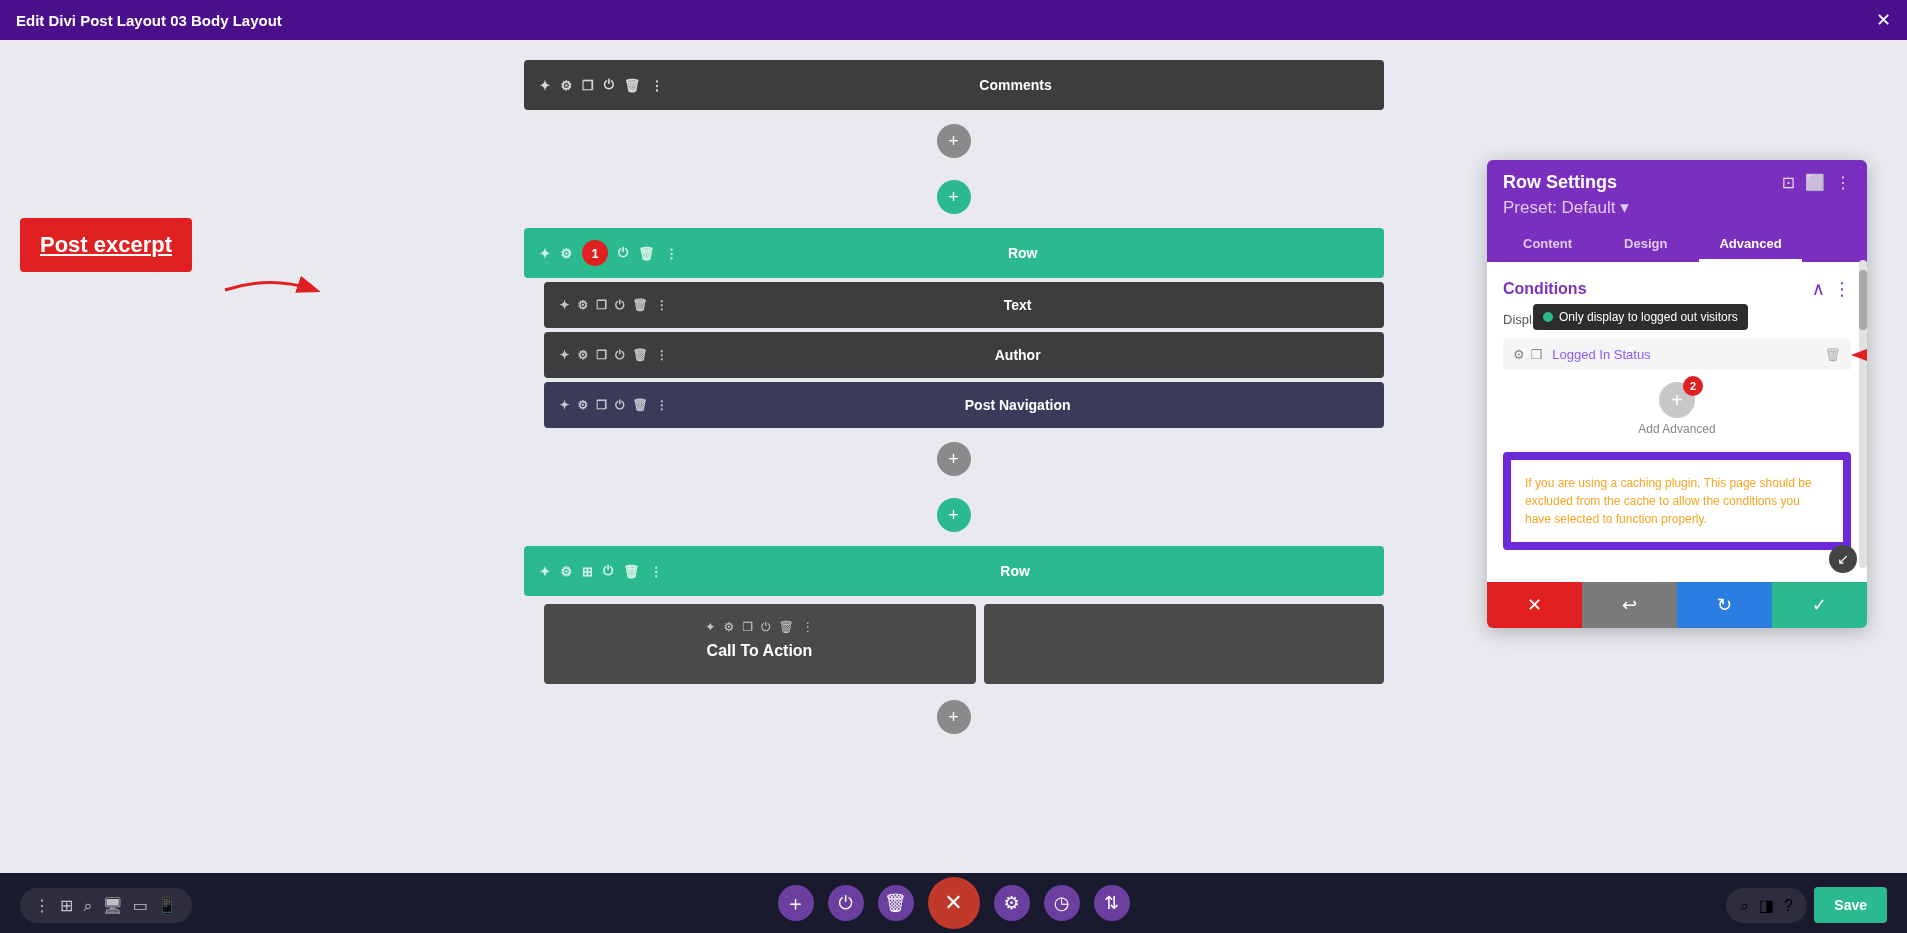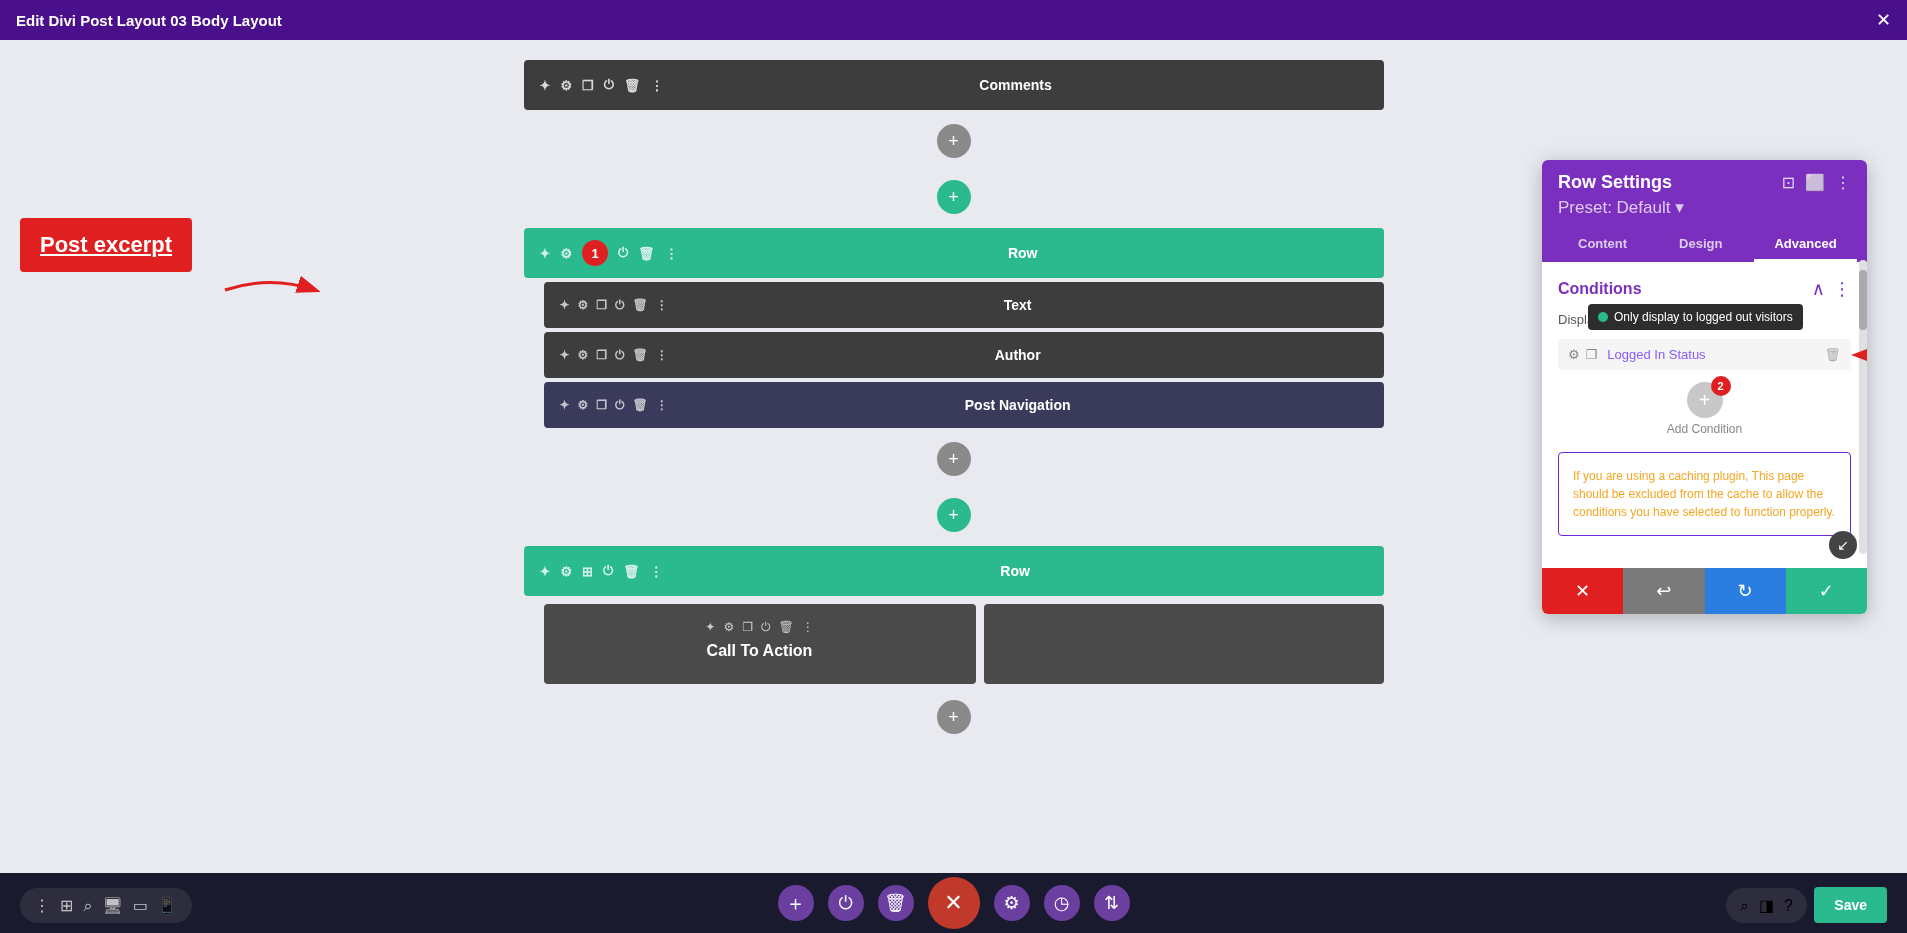--- a/index.html
+++ b/index.html
@@ -123,21 +123,21 @@
       font-weight: 700;
       color: #fff;
     }
     .badge.red { background: #e02020; }
 
     
     .row-settings-panel {
       position: absolute;
       right: 40px;
       top: 120px;
-      width: 325px;
+      width: 380px;
       background: #fff;
       border-radius: 6px;
       box-shadow: 0 4px 20px rgba(0,0,0,0.25);
       z-index: 100;
       overflow: hidden;
     }
     .panel-header {
       background: #7b2fbe;
       padding: 12px 16px 0 16px;
       color: #fff;
@@ -283,21 +283,21 @@
       justify-content: center;
       position: relative;
     }
     .add-condition-label {
       font-size: 12px;
       color: #888;
     }
 
     
     .warning-box {
-      border: 1px solid #6d28d9;
+      border: 8px solid #6d28d9;
       border-radius: 4px;
       padding: 14px;
       font-size: 12px;
       color: #f5a623;
       line-height: 1.5;
       margin-bottom: 16px;
     }
 
     
     .panel-footer {
@@ -679,21 +679,21 @@
         </div>
         <span class="cond-label">Logged In Status</span>
         <span class="cond-delete">🗑</span>
       </div>
 
       <div class="add-condition-area">
         <button class="add-condition-btn" style="position:relative;">
           +
           <span class="badge red" style="position:absolute; top:-6px; right:-8px; width:20px; height:20px; font-size:11px;">2</span>
         </button>
-        <span class="add-condition-label">Add Condition</span>
+        <span class="add-condition-label">Add Advanced</span>
       </div>
 
       <div class="warning-box">
         <span>If you are using a caching plugin, This page should be excluded from the cache to allow the conditions you have selected to function properly.</span>
       </div>
 
     </div>
 
     <div class="panel-scrollbar">
       <div class="panel-scrollbar-thumb"></div>

